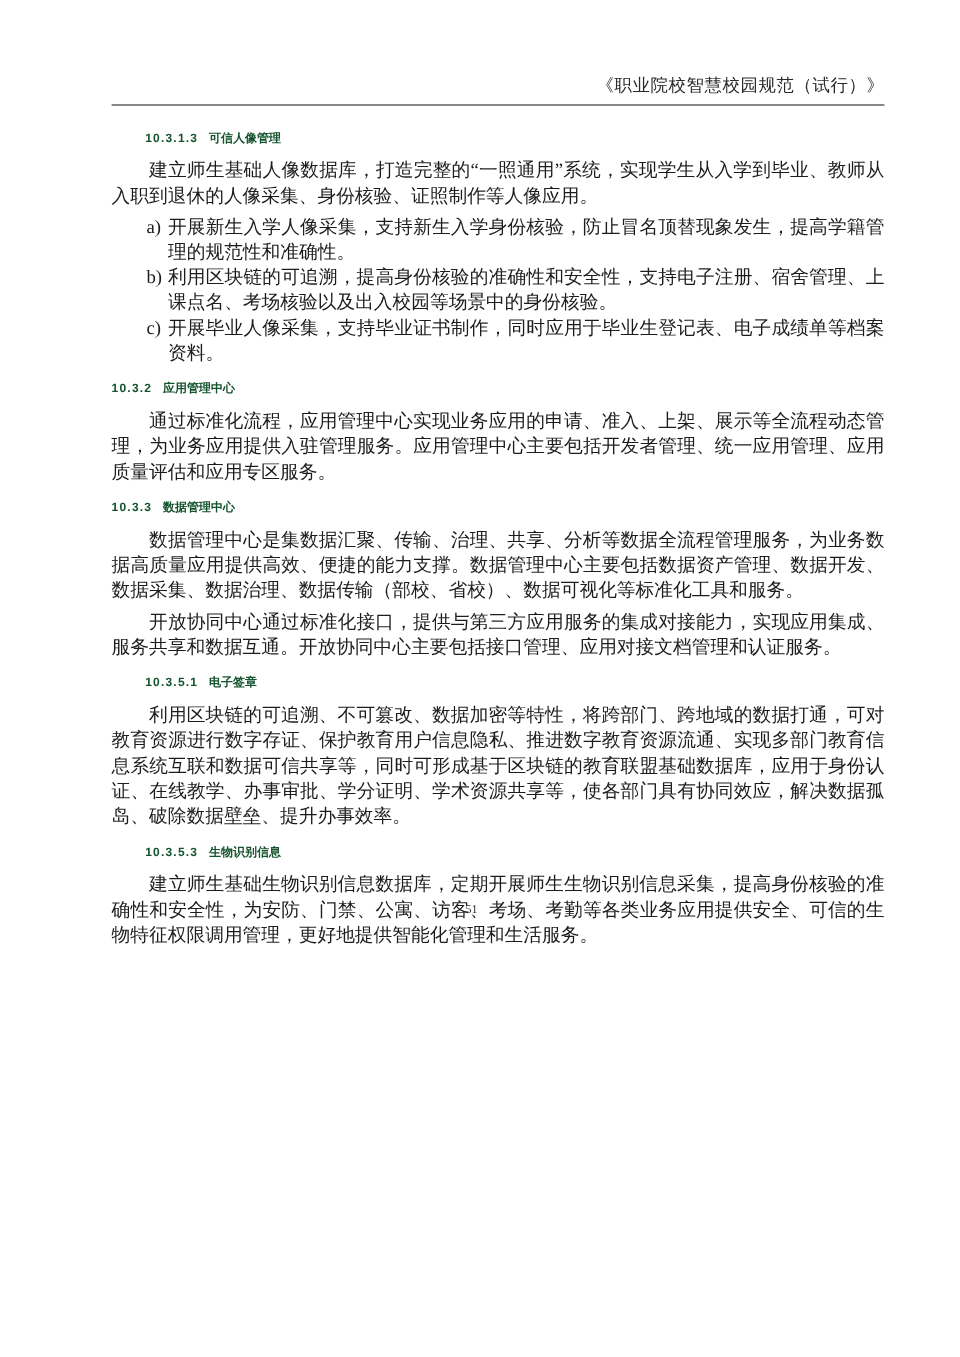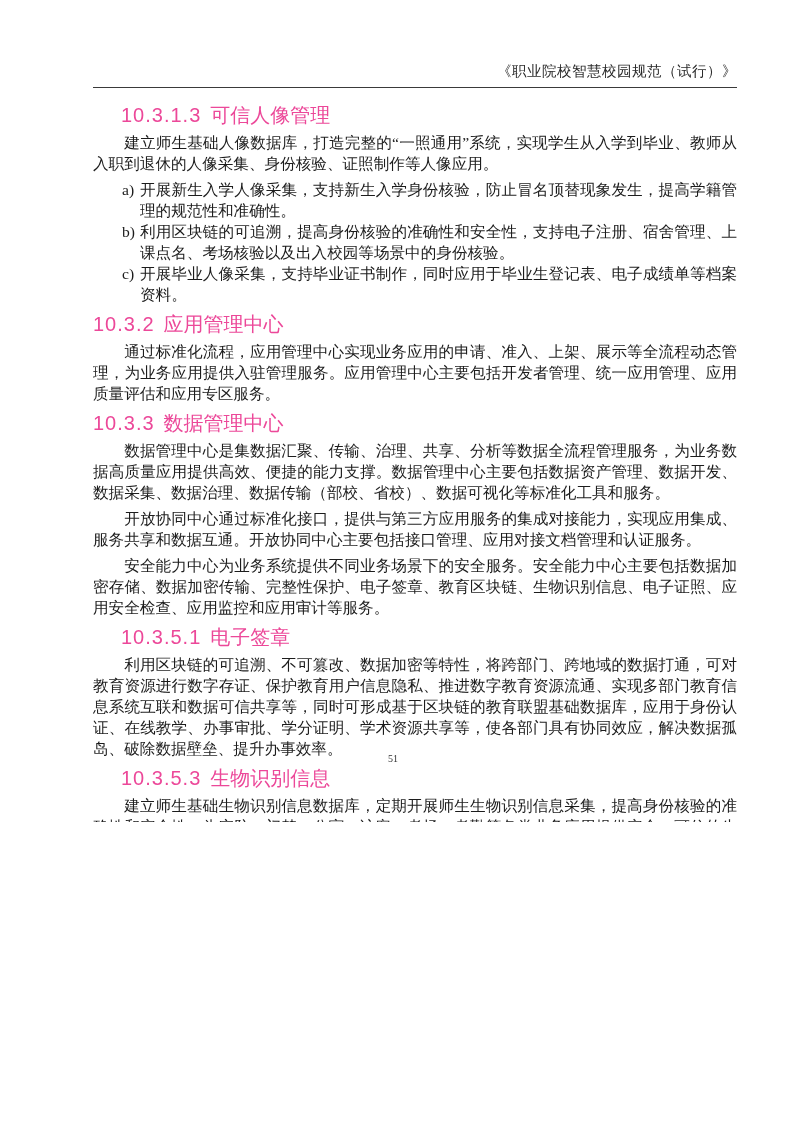--- a/index.html
+++ b/index.html
@@ -32,25 +32,25 @@
     font-size: 15.6px;
     line-height: 21px;
   }
   .doc-body p {
     margin: 5px 0;
     text-align: justify;
     text-indent: 2em;
   }
   .h3, .h4 {
     font-family: "Liberation Sans", "DejaVu Sans", sans-serif;
-    font-weight: 400;
-    font-size: 20px;
+    font-weight: 700;
+    font-size: 10px;
     line-height: 21px;
     margin: 9px 0 6px 0;
-    color: #ec4899;
+    color: #14532d;
   }
   .h4 { text-indent: 28px; }
   .h3 .num, .h4 .num {
     letter-spacing: 1px;
     margin-right: 9px;
   }
   .list {
     margin: 5px 0;
   }
   .li {
@@ -88,21 +88,20 @@
       <div class="list">
         <div class="li"><span class="li-label">a)</span><span>开展新生入学人像采集，支持新生入学身份核验，防止冒名顶替现象发生，提高学籍管理的规范性和准确性。</span></div>
         <div class="li"><span class="li-label">b)</span><span>利用区块链的可追溯，提高身份核验的准确性和安全性，支持电子注册、宿舍管理、上课点名、考场核验以及出入校园等场景中的身份核验。</span></div>
         <div class="li"><span class="li-label">c)</span><span>开展毕业人像采集，支持毕业证书制作，同时应用于毕业生登记表、电子成绩单等档案资料。</span></div>
       </div>
       <div class="h3"><span class="num">10.3.2</span><span>应用管理中心</span></div>
       <p>通过标准化流程，应用管理中心实现业务应用的申请、准入、上架、展示等全流程动态管理，为业务应用提供入驻管理服务。应用管理中心主要包括开发者管理、统一应用管理、应用质量评估和应用专区服务。</p>
       <div class="h3"><span class="num">10.3.3</span><span>数据管理中心</span></div>
       <p>数据管理中心是集数据汇聚、传输、治理、共享、分析等数据全流程管理服务，为业务数据高质量应用提供高效、便捷的能力支撑。数据管理中心主要包括数据资产管理、数据开发、数据采集、数据治理、数据传输（部校、省校）、数据可视化等标准化工具和服务。</p>
       <p>开放协同中心通过标准化接口，提供与第三方应用服务的集成对接能力，实现应用集成、服务共享和数据互通。开放协同中心主要包括接口管理、应用对接文档管理和认证服务。</p>
-      <p>安全能力中心为业务系统提供不同业务场景下的安全服务。安全能力中心主要包括数据加密存储、数据加密传输、完整性保护、电子签章、教育区块链、生物识别信息、电子证照、应用安全检查、应用监控和应用审计等服务。</p>
       <div class="h4"><span class="num">10.3.5.1</span><span>电子签章</span></div>
       <p>利用区块链的可追溯、不可篡改、数据加密等特性，将跨部门、跨地域的数据打通，可对教育资源进行数字存证、保护教育用户信息隐私、推进数字教育资源流通、实现多部门教育信息系统互联和数据可信共享等，同时可形成基于区块链的教育联盟基础数据库，应用于身份认证、在线教学、办事审批、学分证明、学术资源共享等，使各部门具有协同效应，解决数据孤岛、破除数据壁垒、提升办事效率。</p>
       <div class="h4"><span class="num">10.3.5.3</span><span>生物识别信息</span></div>
       <p>建立师生基础生物识别信息数据库，定期开展师生生物识别信息采集，提高身份核验的准确性和安全性，为安防、门禁、公寓、访客、考场、考勤等各类业务应用提供安全、可信的生物特征权限调用管理，更好地提供智能化管理和生活服务。</p>
     </div>
 
   <div class="page-number">
     <span>51</span>
   </div>
 </div>

